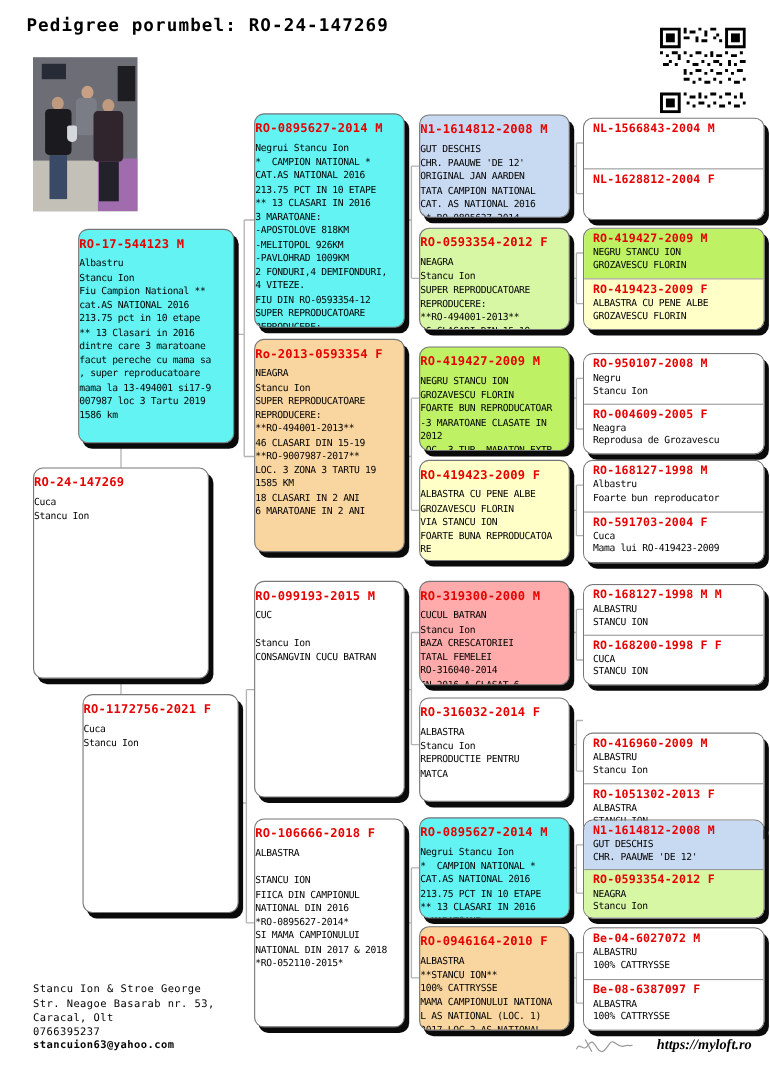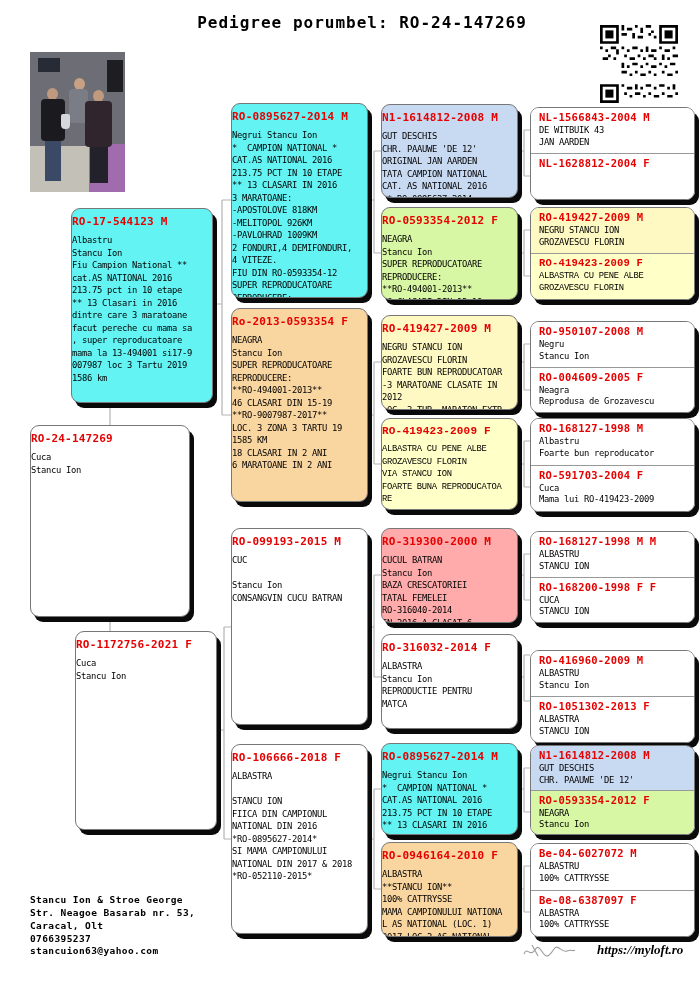--- a/index.html
+++ b/index.html
@@ -1,42 +1,42 @@
 <!DOCTYPE html>
 <html><head>
 <meta charset="utf-8">
 <style>
   html,body{margin:0;padding:0;}
   body{width:700px;height:990px;background:#ffffff;font-family:"DejaVu Sans Mono","Liberation Mono",monospace;position:relative;}
   .page{position:absolute;left:0;top:0;width:700px;height:990px;overflow:hidden;background:#ffffff;}
 
-  .title{position:absolute;top:13px;left:0;width:100%;text-align:center;font-weight:bold;font-size:16px;letter-spacing:1px;padding-left:24px;box-sizing:border-box;color:#000;}
+  .title{position:absolute;top:13px;left:0;width:100%;text-align:left;font-weight:bold;font-size:16px;letter-spacing:1px;padding-left:24px;box-sizing:border-box;color:#000;}
 
   .connectors{position:absolute;left:0;top:0;z-index:0;}
 
   .pbox{position:absolute;z-index:1;border:1px solid #777;border-radius:9px;box-shadow:4px 5px 0 #0a0a0a;padding:6px 0;overflow:hidden;box-sizing:border-box;}
   .phead{font-weight:bold;color:#e60000;font-size:11px;letter-spacing:0.2px;margin-bottom:6px;white-space:pre;}
   .pbody{font-size:8.8px;line-height:12.5px;white-space:pre;letter-spacing:-0.3px;color:#000;}
 
   .group{position:absolute;z-index:1;border:1px solid #777;border-radius:9px;box-shadow:4px 5px 0 #0a0a0a;overflow:hidden;box-sizing:border-box;display:flex;flex-direction:column;}
   .sect{flex:1;padding:3px 8px;box-sizing:border-box;overflow:hidden;}
   .sect + .sect{border-top:1px solid #999;}
   .sect .phead{font-size:10.5px;margin-bottom:2px;}
   .sect .pbody{font-size:8.8px;line-height:11.5px;}
 
   .bg-white{background:#ffffff;}
   .bg-cyan{background:#63f3f3;}
   .bg-peach{background:#f9d5a0;}
   .bg-blue{background:#c8d9f2;}
   .bg-green{background:#d8f7a4;}
-  .bg-pink{background:#fef9c3;}
+  .bg-pink{background:#bef264;}
   .bg-salmon{background:#ffabab;}
-  .bg-yellow{background:#ffffc8;font-family:Liberation Mono, monospace;}
-
-  .contact{position:absolute;left:30px;top:893px;font-weight:bold;font-size:9.5px;line-height:13px;white-space:pre;letter-spacing:0.4px;color:#000;}
+  .bg-yellow{background:#ffffc8;}
+
+  .contact{position:absolute;left:30px;top:893px;font-weight:normal;font-size:9.5px;line-height:13px;white-space:pre;letter-spacing:0.4px;color:#000;}
   .email{position:absolute;left:30px;top:945px;font-weight:bold;font-size:9.5px;letter-spacing:0.4px;color:#000;}
   .website{position:absolute;left:577px;top:942px;font-weight:bold;font-style:italic;font-size:13px;font-family:Liberation Serif, serif;color:#000;margin-left:20px;}
   .signature{position:absolute;left:522px;top:942px;}
 
   .photo{position:absolute;left:30px;top:52px;width:95px;height:140px;overflow:hidden;background:#6d6d75;}
   .photo .floor{position:absolute;left:0;bottom:0;width:100%;height:46px;background:#c3c0b8;}
   .photo .tv{position:absolute;left:8px;top:6px;width:22px;height:14px;background:#262b36;}
   .photo .rack{position:absolute;right:2px;top:8px;width:16px;height:32px;background:#1d1d22;}
   .photo .couch{position:absolute;right:0;bottom:0;width:36px;height:48px;background:#a06cae;border-radius:4px 0 0 0;}
   .photo .head{position:absolute;width:11px;height:12px;border-radius:50%;background:#c09a7e;}
@@ -253,22 +253,20 @@
 **STANCU ION**
 100% CATTRYSSE
 MAMA CAMPIONULUI NATIONA
 L AS NATIONAL (LOC. 1)
 2017 LOC 2 AS NATIONAL</div>
   </div>
 
   <div class="group" style="left:530px;top:107px;width:165px;height:93px">
     <div class="sect bg-white">
       <div class="phead">NL-1566843-2004 M</div>
-      <div class="pbody">DE WITBUIK 43
-JAN AARDEN</div>
     </div>
     <div class="sect bg-white">
       <div class="phead">NL-1628812-2004 F</div>
     </div>
   </div>
   <div class="group" style="left:530px;top:207px;width:165px;height:93px">
     <div class="sect bg-pink">
       <div class="phead">RO-419427-2009 M</div>
       <div class="pbody">NEGRU STANCU ION
 GROZAVESCU FLORIN</div>
@@ -308,21 +306,21 @@
       <div class="phead">RO-168127-1998 M M</div>
       <div class="pbody">ALBASTRU
 STANCU ION</div>
     </div>
     <div class="sect bg-white">
       <div class="phead">RO-168200-1998 F F</div>
       <div class="pbody">CUCA
 STANCU ION</div>
     </div>
   </div>
-  <div class="group" style="left:530px;top:650px;width:165px;height:93px">
+  <div class="group" style="left:530px;top:666px;width:165px;height:93px">
     <div class="sect bg-white">
       <div class="phead">RO-416960-2009 M</div>
       <div class="pbody">ALBASTRU
 Stancu Ion</div>
     </div>
     <div class="sect bg-white">
       <div class="phead">RO-1051302-2013 F</div>
       <div class="pbody">ALBASTRA
 STANCU ION</div>
     </div>

